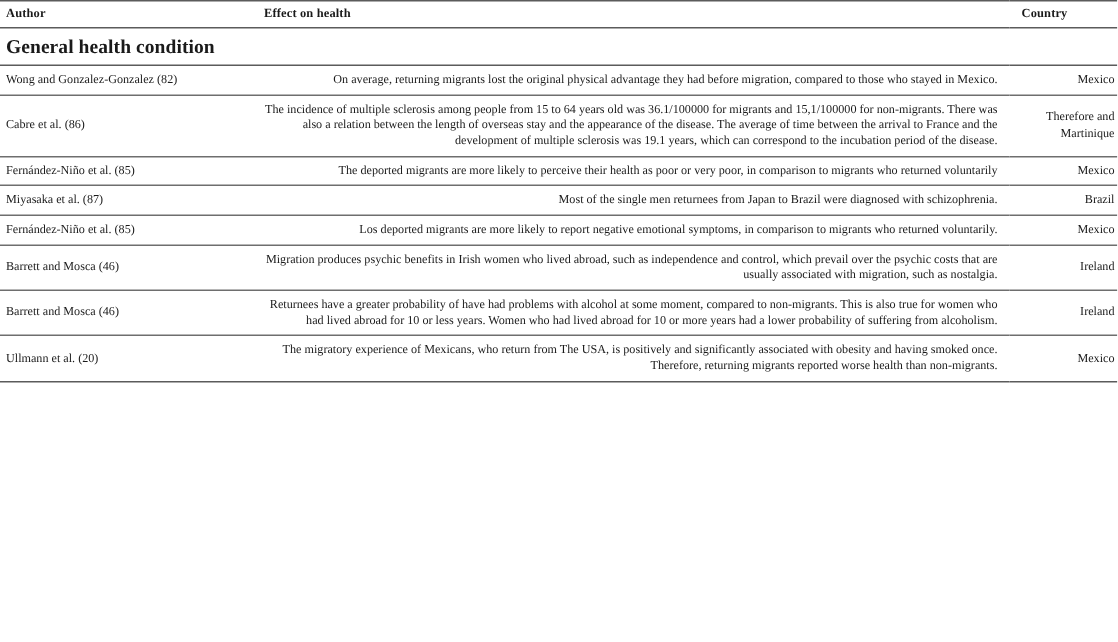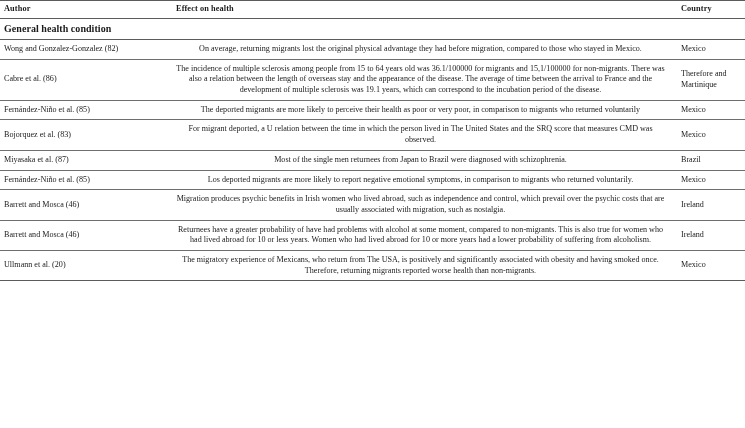--- a/index.html
+++ b/index.html
@@ -39,45 +39,46 @@
     border-top: 1.1px solid #5b5b5b;
     border-bottom: 1.1px solid #5b5b5b;
     vertical-align: top;
     letter-spacing: 0.1px;
   }
   thead th.th-effect { padding-left: 8px; }
   thead th.th-country { padding-left: 8px; }
 
   tr.section-row td {
     font-weight: bold;
-    font-size: 10px;
+    font-size: 13px;
     padding: 3.5px 4px 3.5px 4px;
     border-bottom: 1.1px solid #5b5b5b;
     vertical-align: middle;
     letter-spacing: 0.05px;
   }
 
   tr.data-row td {
     border-bottom: 0.9px solid #6e6e6e;
     vertical-align: middle;
     padding: 4px 4px 4px 4px;
     margin-top: 25px;
   }
   tr.data-row td.c-author {
     padding-left: 4px;
     padding-right: 6px;
   }
   tr.data-row td.c-effect {
     padding-left: 8px;
     padding-right: 8px;
-    text-align: center;
+    text-align: right;
   }
   tr.data-row td.c-country {
     padding-left: 8px;
     padding-right: 2px;
+    text-align: right;
   }
   tr.last-row td { border-bottom: 1.1px solid #5b5b5b; }
 </style>
 </head>
 <body>
 
 <div id="page">
 
   <table class="study-table">
     <colgroup>
@@ -112,25 +113,20 @@
         <td class="c-country">Therefore and Martinique</td>
       </tr>
 
       <tr class="data-row">
         <td class="c-author">Fernández-Niño et al. (85)</td>
         <td class="c-effect">The deported migrants are more likely to perceive their health as poor or very poor, in comparison to migrants who returned voluntarily</td>
         <td class="c-country">Mexico</td>
       </tr>
 
 
-      <tr class="data-row">
-        <td class="c-author">Bojorquez et al. (83)</td>
-        <td class="c-effect">For migrant deported, a U relation between the time in which the person lived in The United States and the SRQ score that measures CMD was observed.</td>
-        <td class="c-country">Mexico</td>
-      </tr>
 
       <tr class="data-row">
         <td class="c-author">Miyasaka et al. (87)</td>
         <td class="c-effect">Most of the single men returnees from Japan to Brazil were diagnosed with schizophrenia.</td>
         <td class="c-country">Brazil</td>
       </tr>
 
 
       <tr class="data-row">
         <td class="c-author">Fernández-Niño et al. (85)</td>

